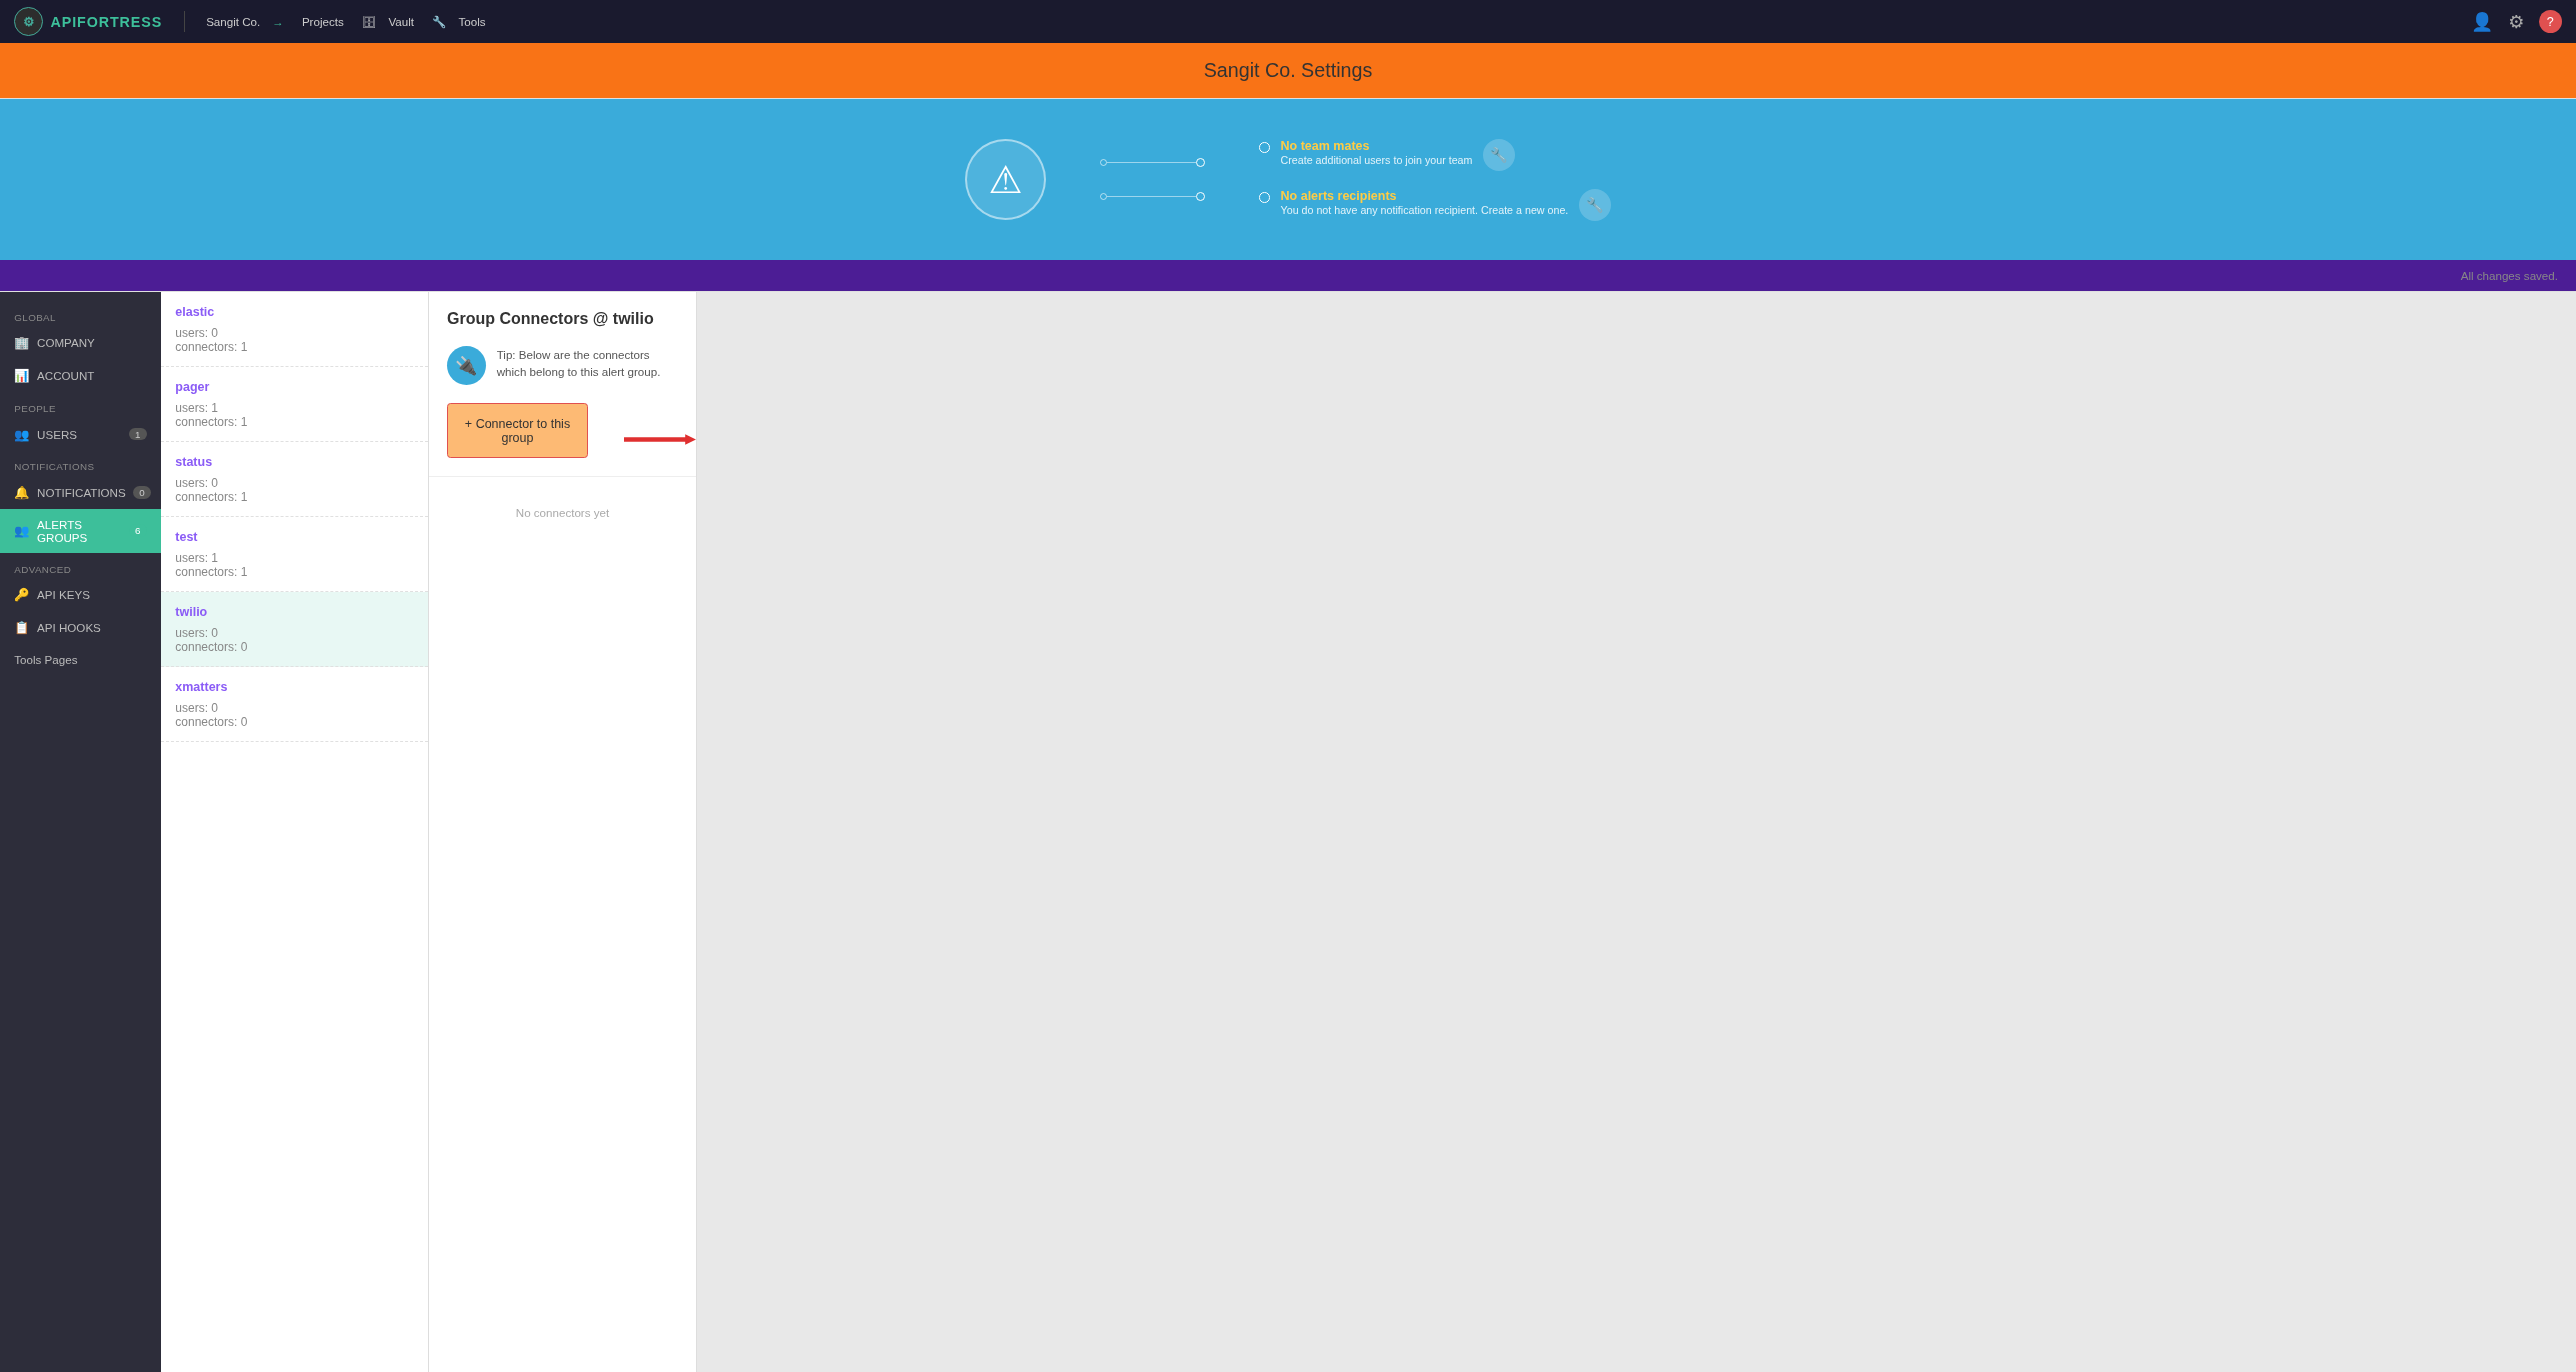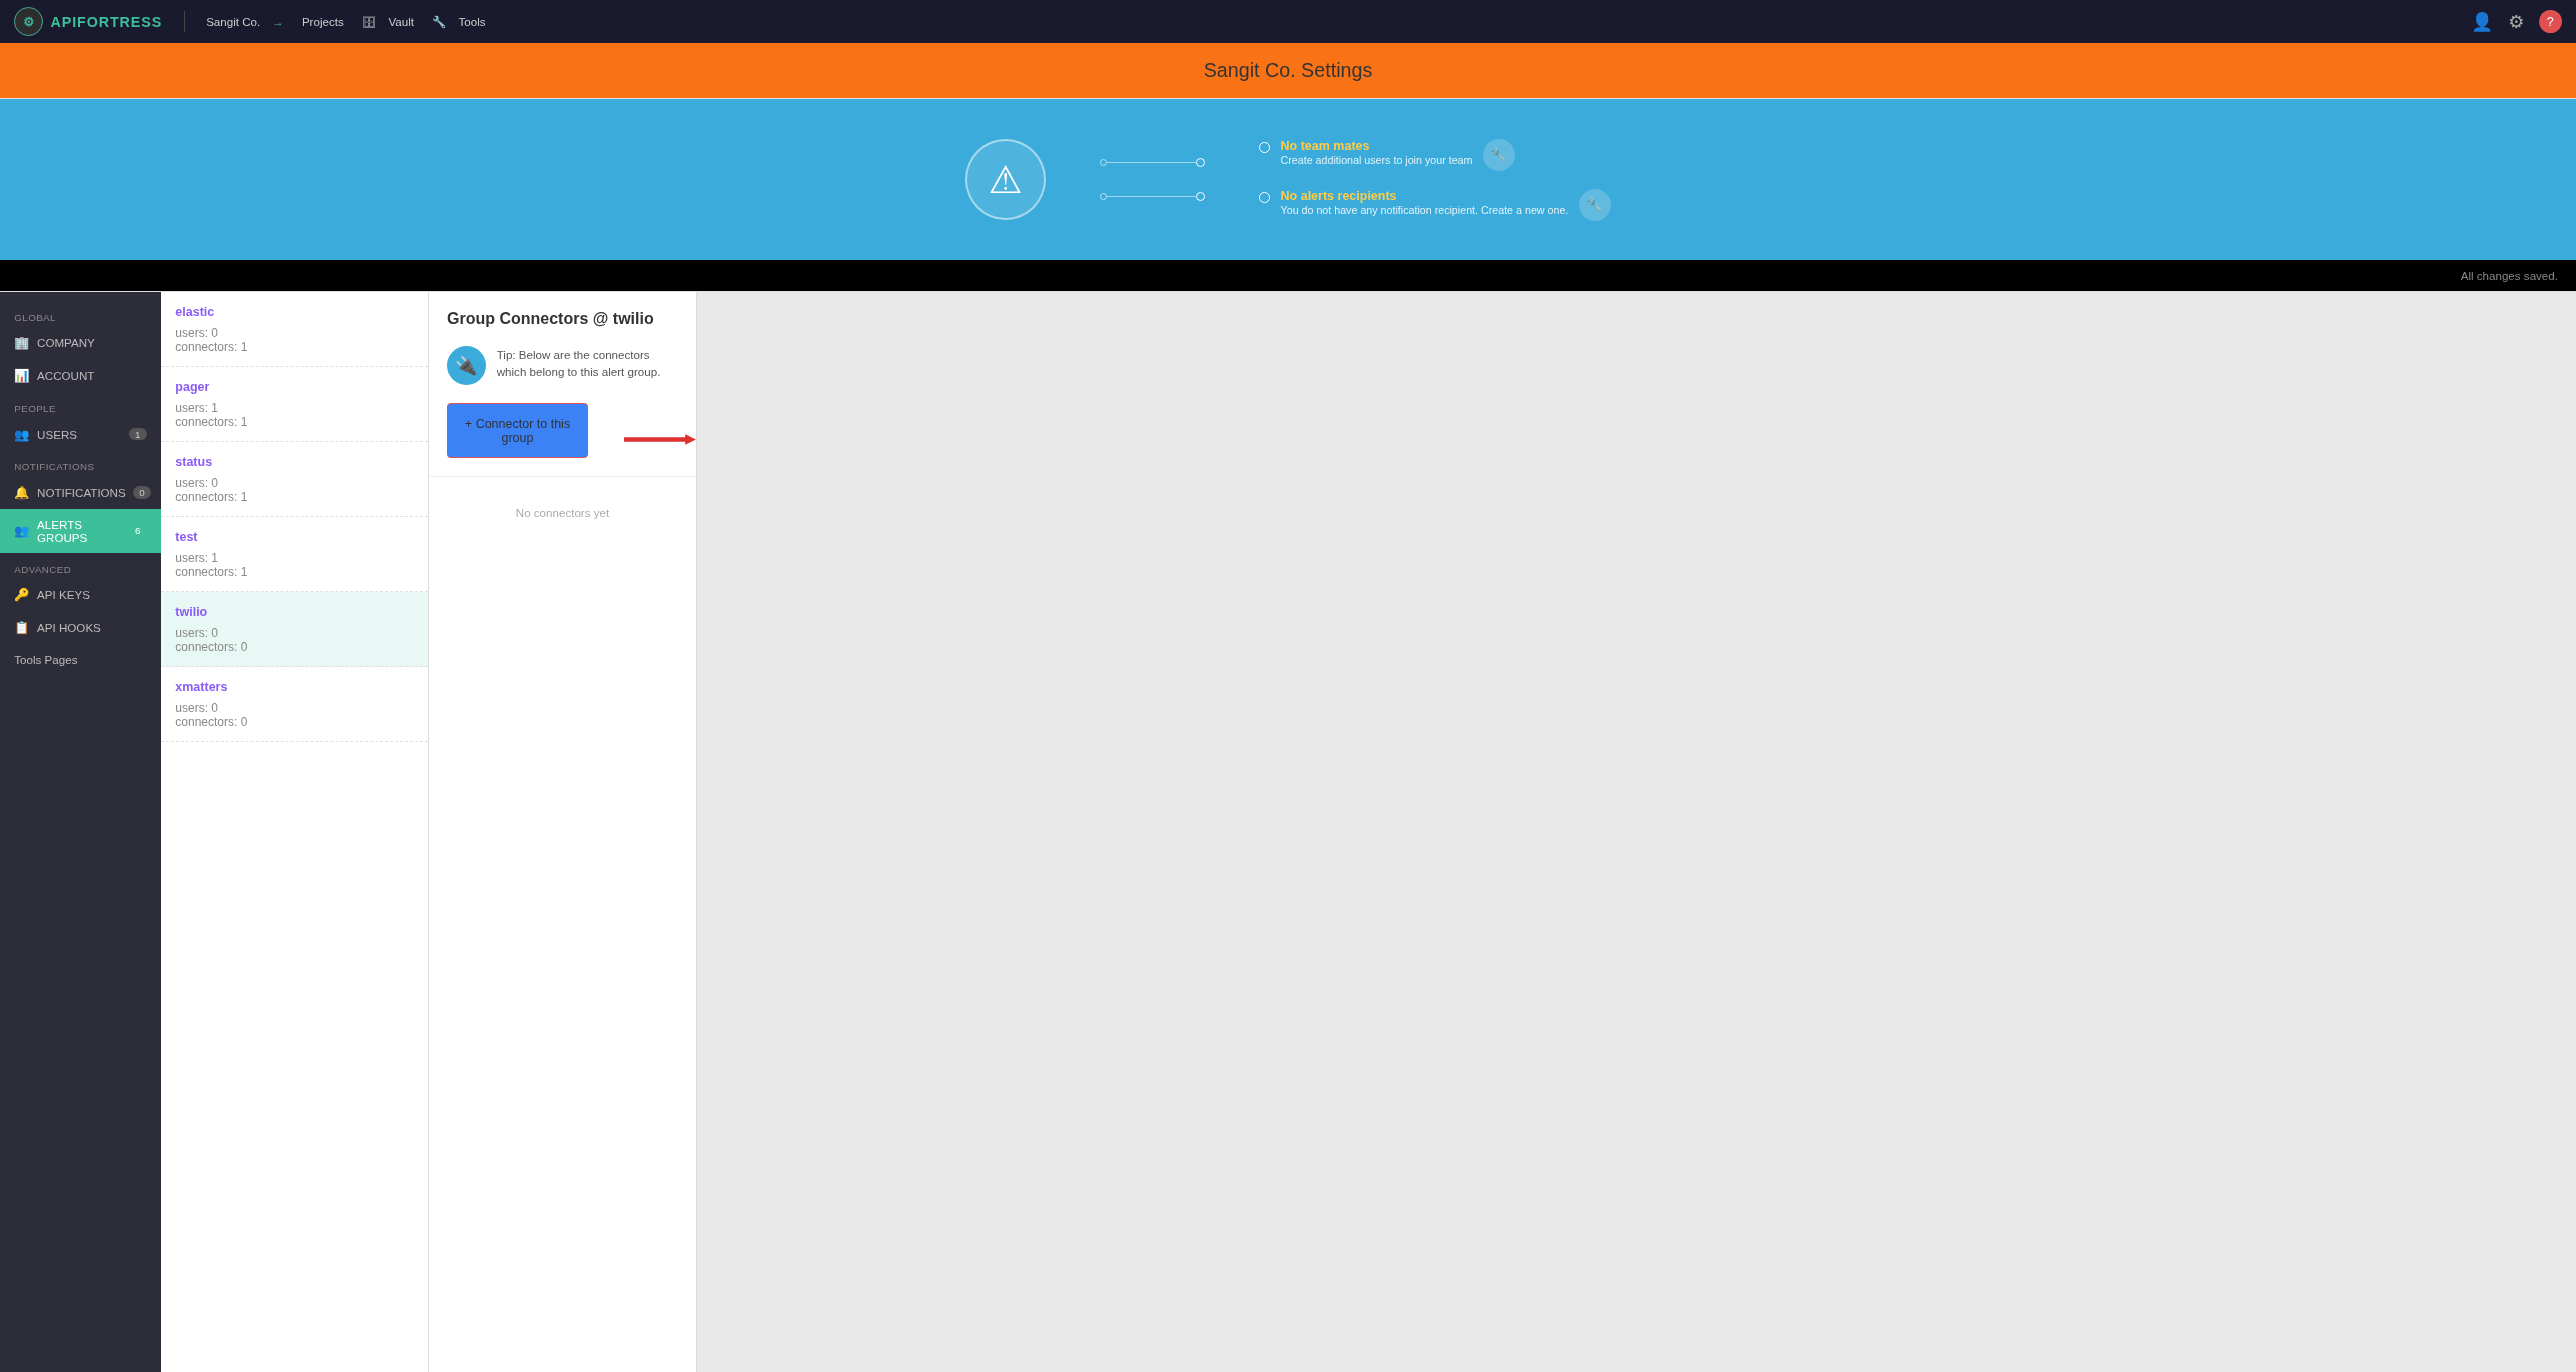--- a/index.html
+++ b/index.html
@@ -70,21 +70,21 @@
     .hero-item-text { color: white; }
     .hero-item-title { color: #ffcc44; font-weight: 600; font-size: 12.5px; }
     .hero-item-desc { font-size: 10.7px; color: rgba(255,255,255,0.85); margin-top: 1.8px; }
     .hero-wrench {
       width: 32px; height: 32px; border-radius: 50%; background: rgba(255,255,255,0.2);
       display: flex; align-items: center; justify-content: center; color: white; font-size: 14.3px; cursor: pointer;
     }
 
     
     .status-bar {
-      background: #000000;
+      background: #4c1d95;
       text-align: right;
       padding: 9px 18px;
       font-size: 11.6px;
       color: #888;
       border-bottom: 0.9px solid #e0e0e0;
     }
 
     
     .main-layout {
       display: flex;
@@ -170,21 +170,21 @@
     .tip-text { font-size: 11.6px; color: #555; line-height: 1.5; }
     .add-connector-btn {
       margin: 0 18px 18px;
       border: 1.8px solid #e05050;
       border-radius: 3.6px;
       padding: 12.5px;
       text-align: center;
       color: #333;
       font-size: 12.5px;
       cursor: pointer;
-      background: #3b82f6;
+      background: #fdba74;
     }
     .no-connectors {
       padding: 29px 18px;
       text-align: center;
       color: #aaa;
       font-size: 11.6px;
       border-top: 0.9px solid #eee;
     }
 
     

